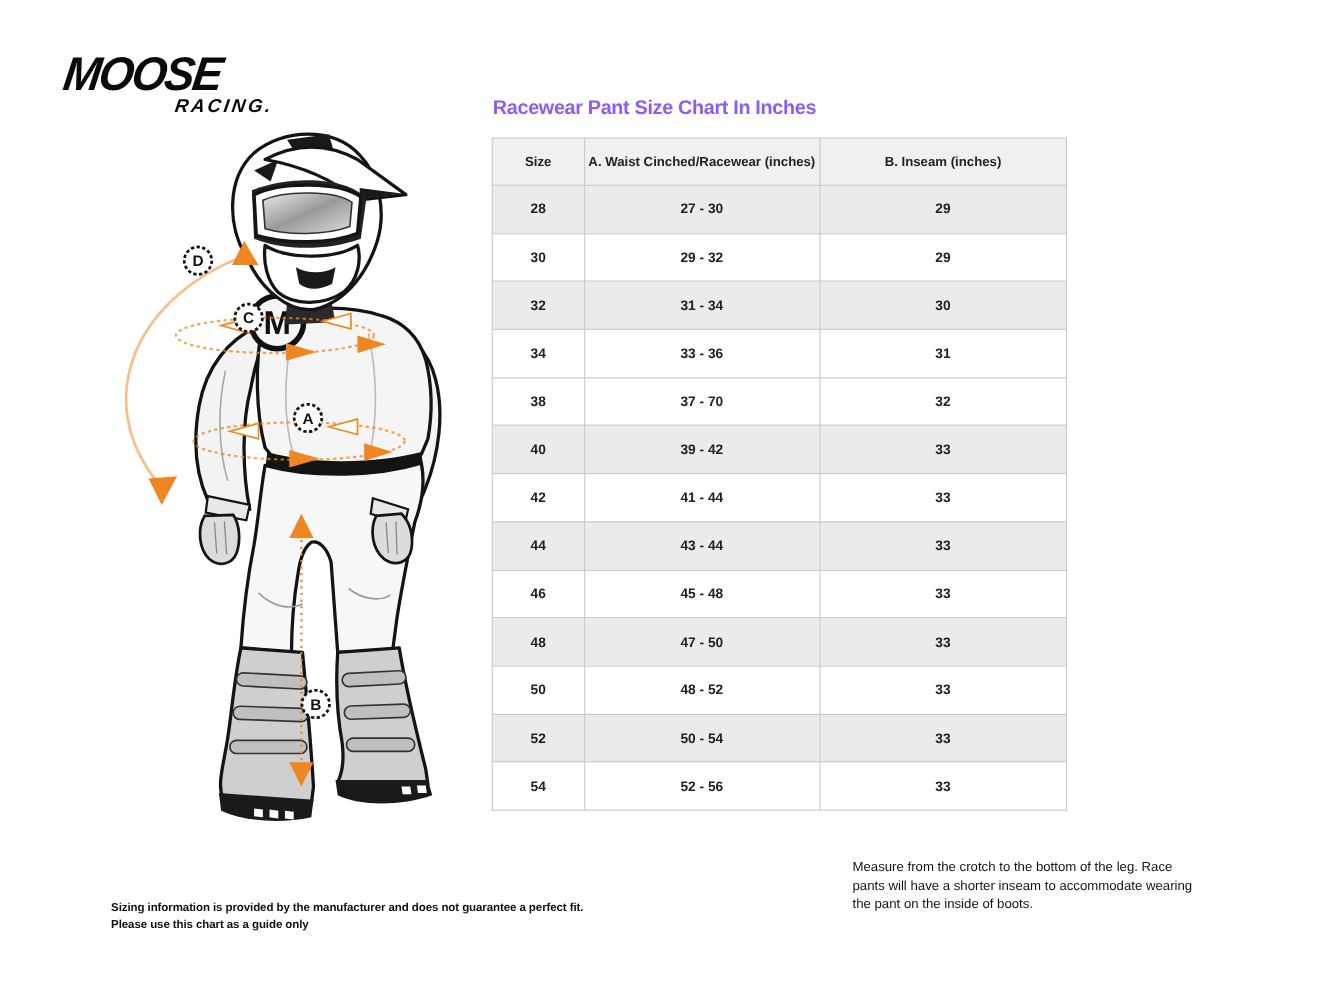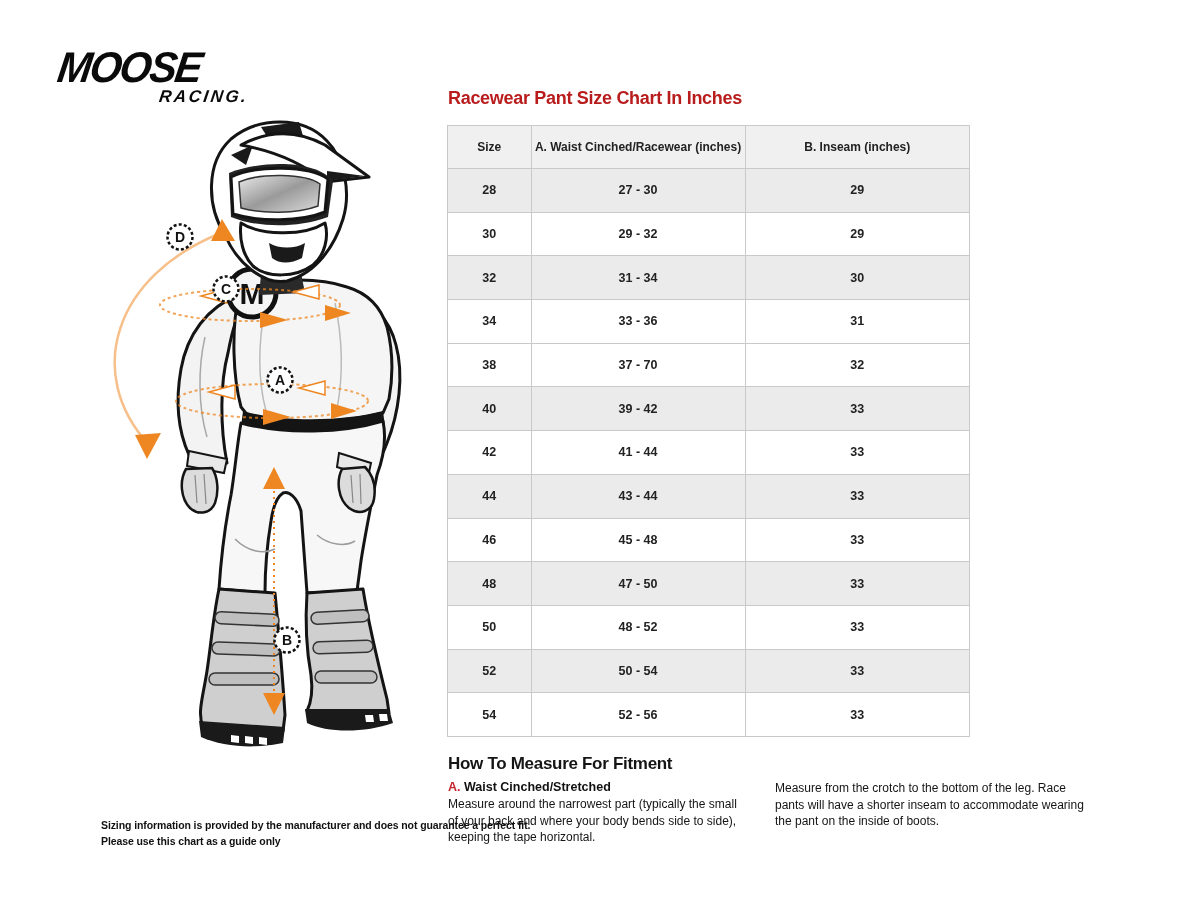--- a/index.html
+++ b/index.html
@@ -13,21 +13,21 @@
     transform:skewX(-8deg) scaleY(1.05); transform-origin:left bottom; line-height:1;
   }
   .brand-sub {
     font-size:17px; font-weight:700; font-style:italic; letter-spacing:2.5px;
     text-align:right; margin-top:-2px; padding-right:8px;
     transform:skewX(-8deg); transform-origin:left bottom;
   }
 
   
   .chart-title { position:absolute; left:448px; top:88px; font-size:18px; font-weight:700;
-    letter-spacing:-0.3px; color:#b91c1c; }
+    letter-spacing:-0.3px; color:#8b5cf6; }
 
   
   .size-table { position:absolute; left:447px; top:125px; width:523px; height:612px;
     border-collapse:collapse; table-layout:fixed; }
   .size-table th, .size-table td {
     border:1px solid #c9c9c9; text-align:center; vertical-align:middle; color:#222;
   }
   .size-table th { height:43px; background:#f0f0f0; font-size:12px; font-weight:700; }
   .size-table td { font-size:12.5px; font-weight:700; background:#ffffff; }
   .size-table tr.alt td { background:#ebebeb; }
@@ -138,29 +138,21 @@
           <td>33</td>
         </tr>
         <tr>
           <td>54</td>
           <td>52 - 56</td>
           <td>33</td>
         </tr>
       </tbody>
   </table>
 
-  <div class="measure-heading">How To Measure For Fitment</div>
-
-  <div class="measure-col a">
-    <div class="measure-label">
-      <span class="measure-letter">A.</span>
-      <span>Waist Cinched/Stretched</span>
-    </div>
-    <div class="measure-text">Measure around the narrowest part (typically the small of your back and where your body bends side to side), keeping the tape horizontal.</div>
-  </div>
+
 
   <div class="measure-col b">
     <div class="measure-text">Measure from the crotch to the bottom of the leg. Race pants will have a shorter inseam to accommodate wearing the pant on the inside of boots.</div>
   </div>
 
   <div class="disclaimer">
     <span>Sizing information is provided by the manufacturer and does not guarantee a perfect fit.</span>
     <span>Please use this chart as a guide only</span>
   </div>
 

